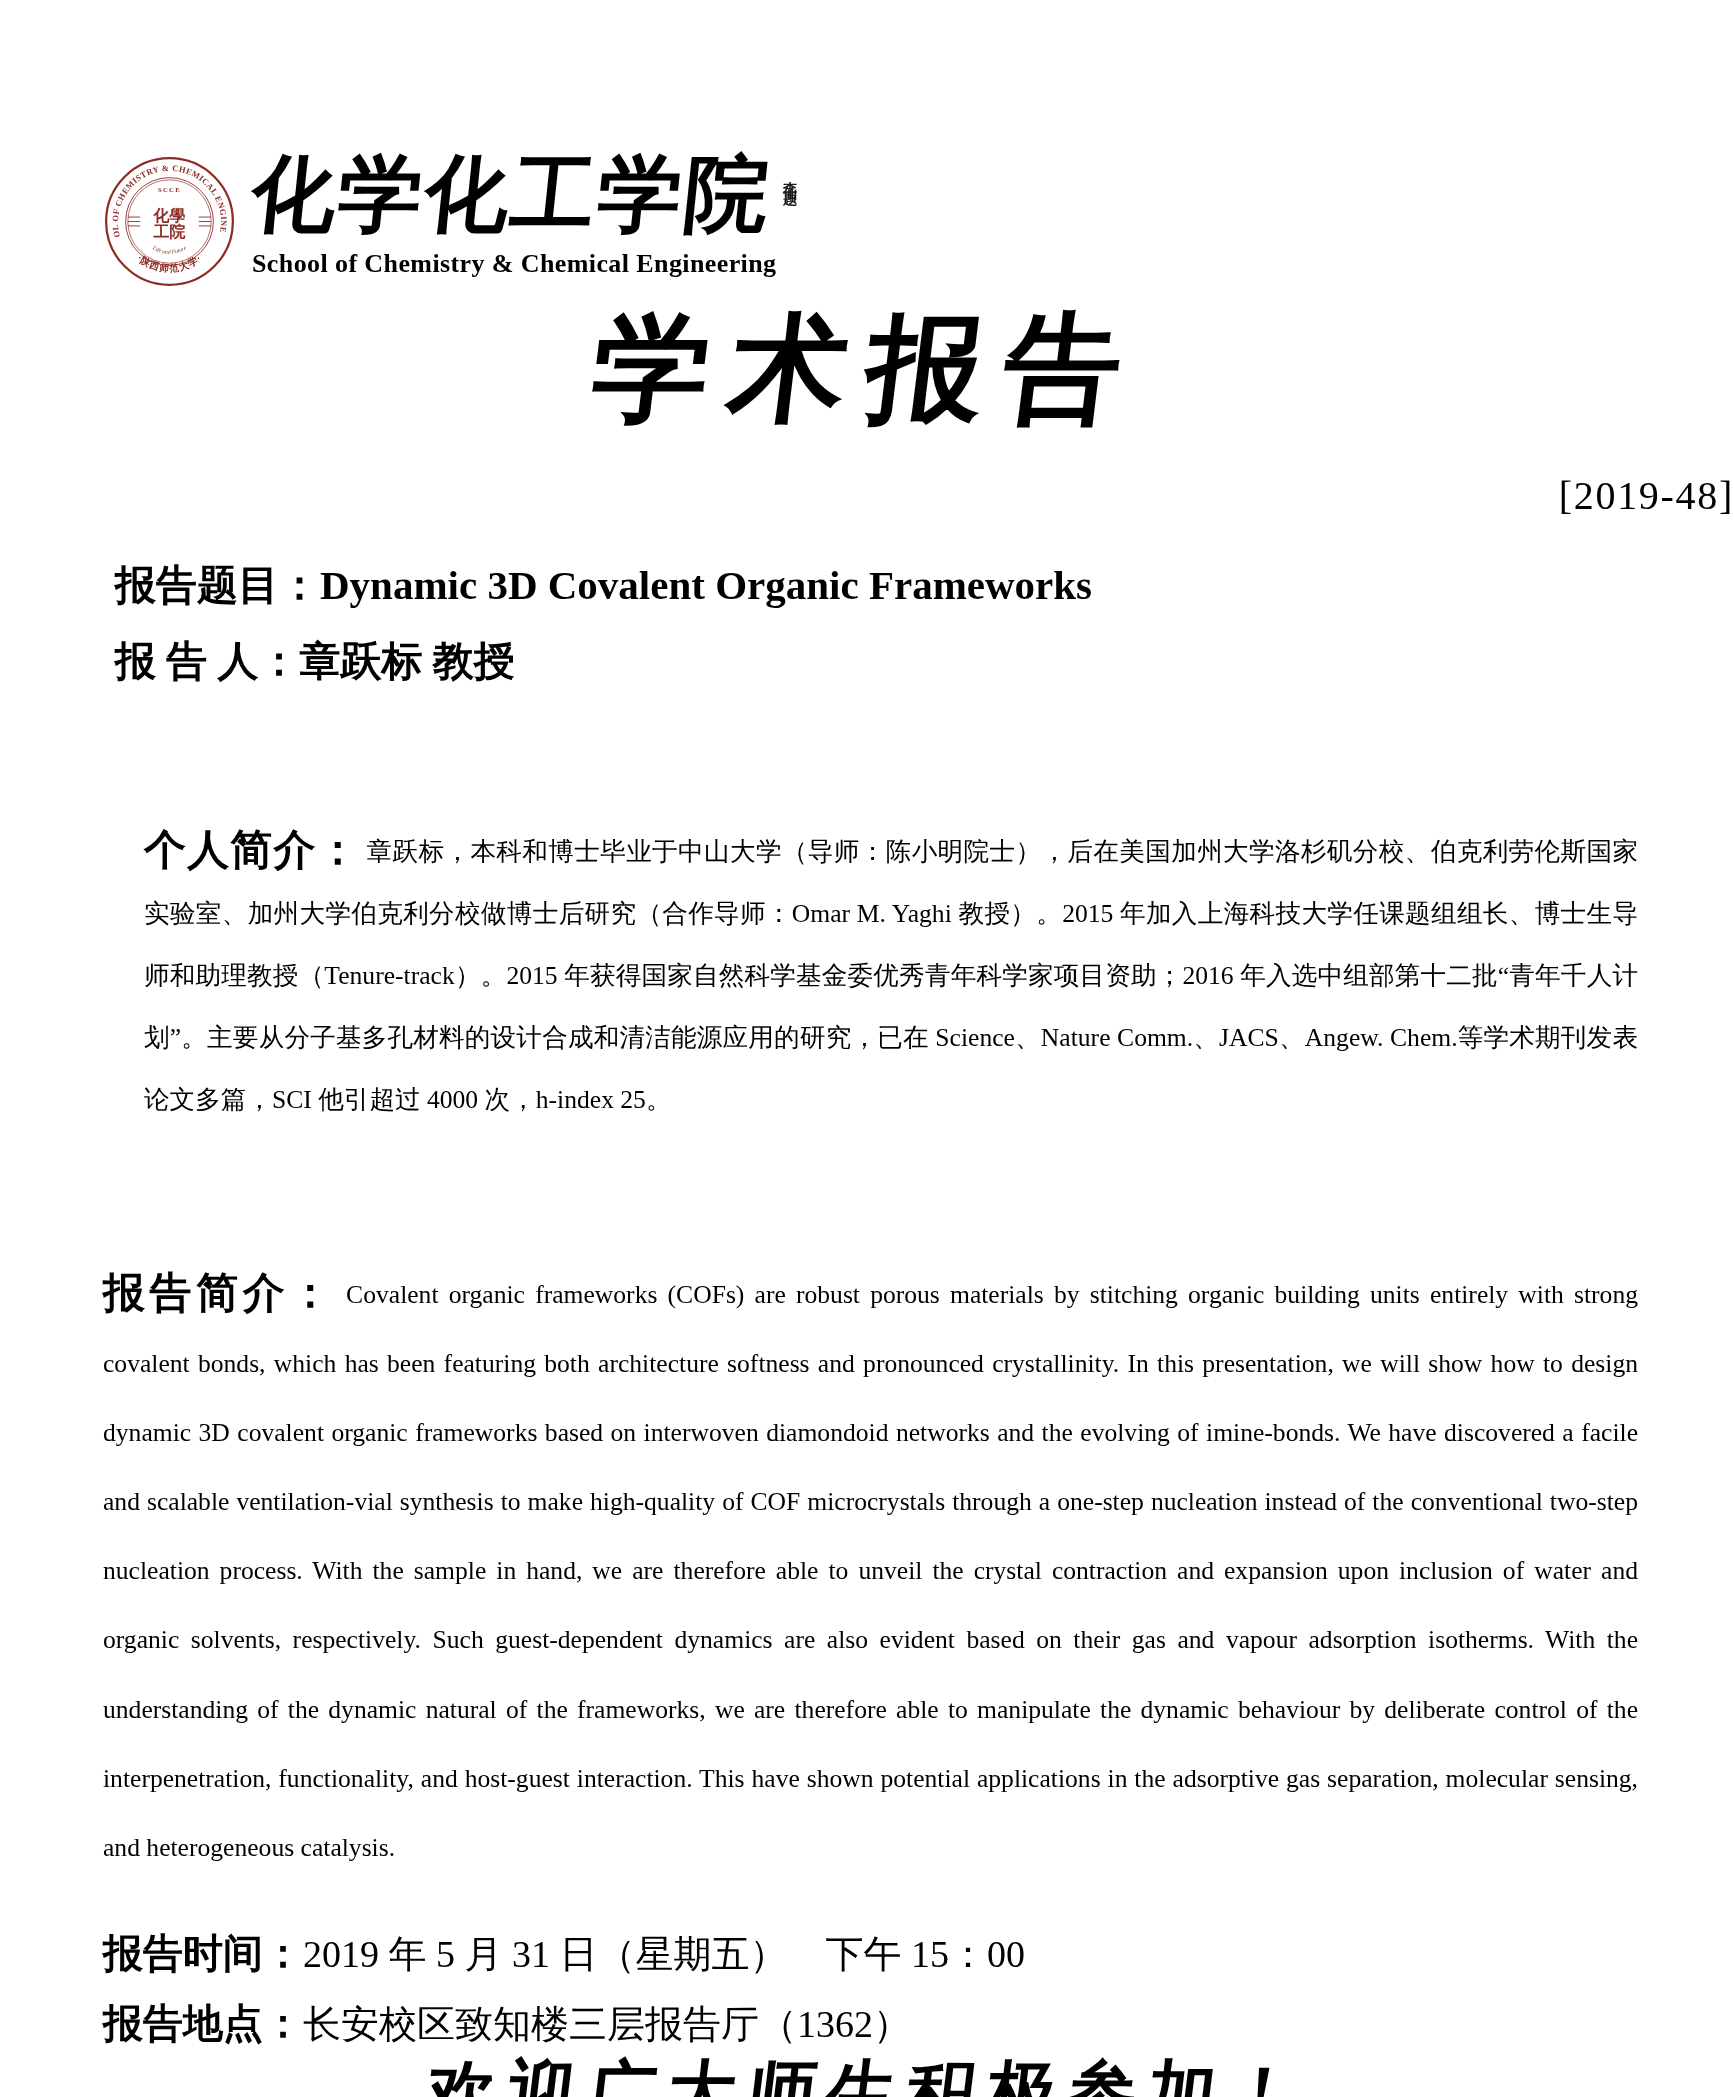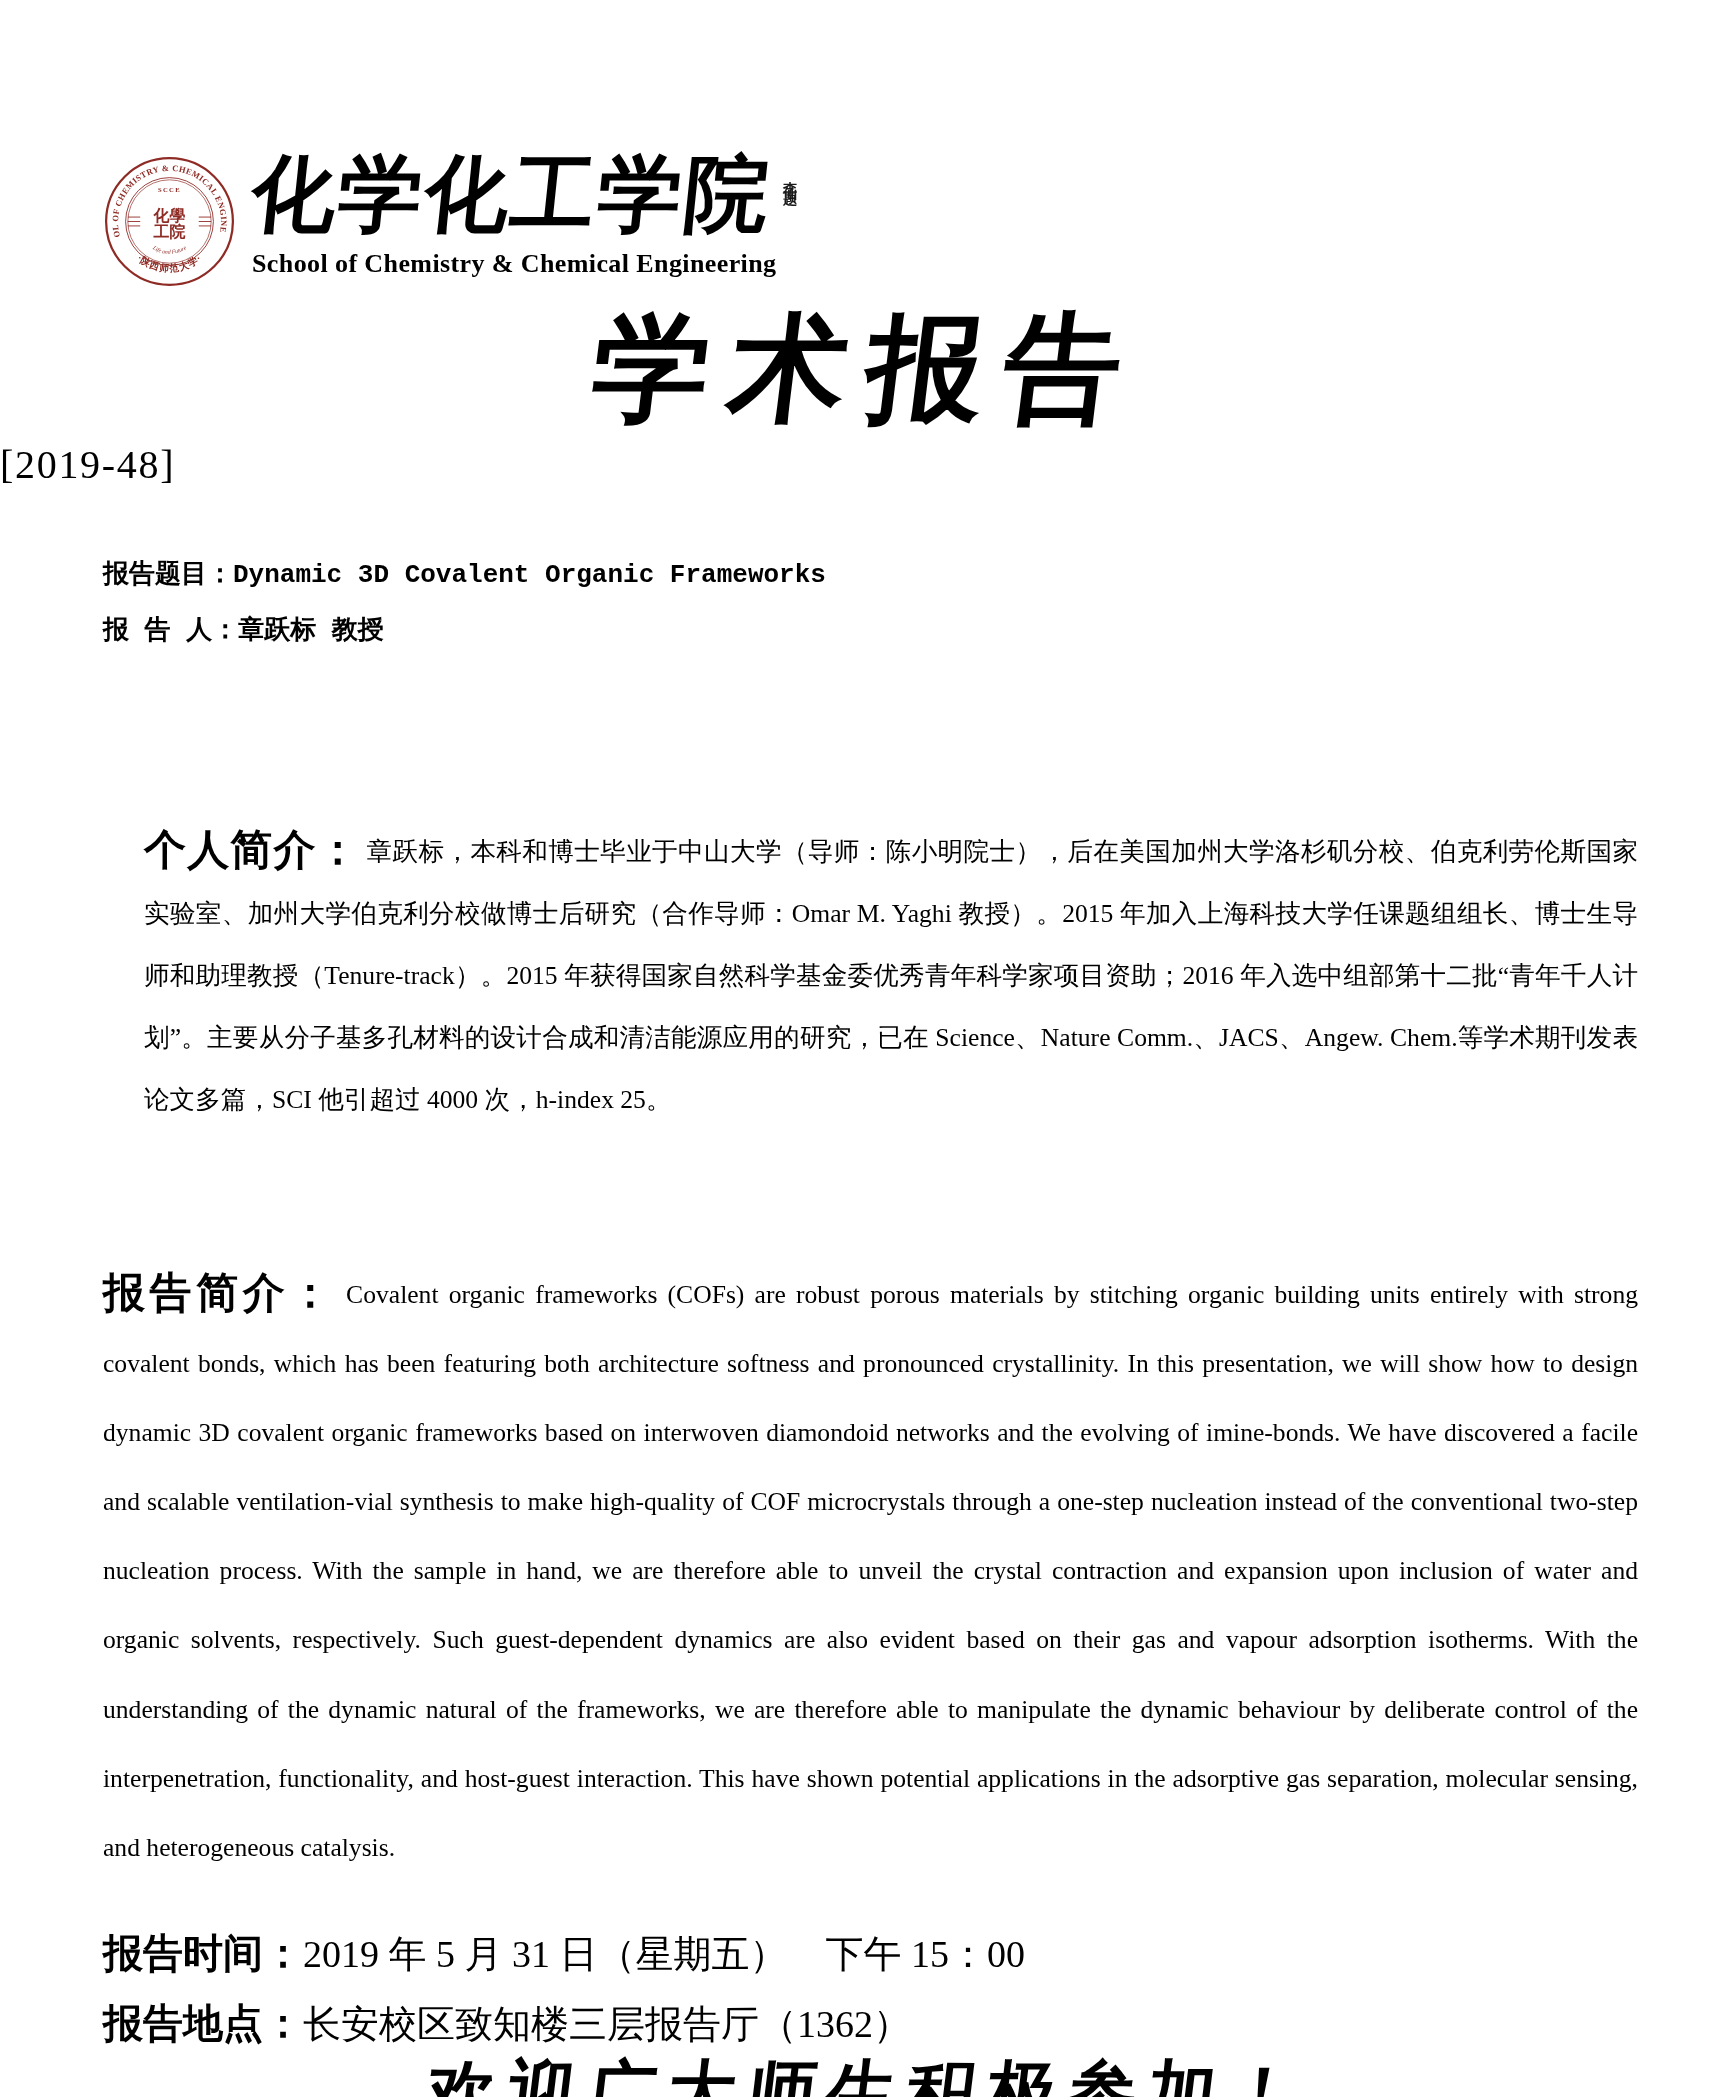--- a/index.html
+++ b/index.html
@@ -65,32 +65,32 @@
     font-size: 117px;
     font-weight: 900;
     line-height: 1.2;
     letter-spacing: 20px;
     white-space: nowrap;
   }
   .callig { display: inline-block; transform: skewX(-7deg); }
 
   .doc-number {
     position: absolute;
-    top: 441px;
+    top: 472px;
     left: 0;
     width: 100%;
-    text-align: left;
+    text-align: right;
     font-size: 40px;
     letter-spacing: 1.7px;
     font-stretch: condensed;
   }
 
   
   .info { position: absolute; left: 103px; top: 558px; }
-  .info p { margin: 0 0 22px 0; font-size: 26px; line-height: 1.32; white-space: nowrap; font-family: Liberation Mono, monospace; }
+  .info p { margin: 0 0 22px 12px; font-size: 41px; line-height: 1.32; white-space: nowrap; }
   .label-b { font-weight: 700; }
   .en-title { font-weight: 700; }
   .speaker-value { font-weight: 700; }
   .affiliation { font-weight: 700; margin-left: 226px !important; }
 
   
   .bio {
     position: absolute;
     left: 103px;
     right: 96px;

